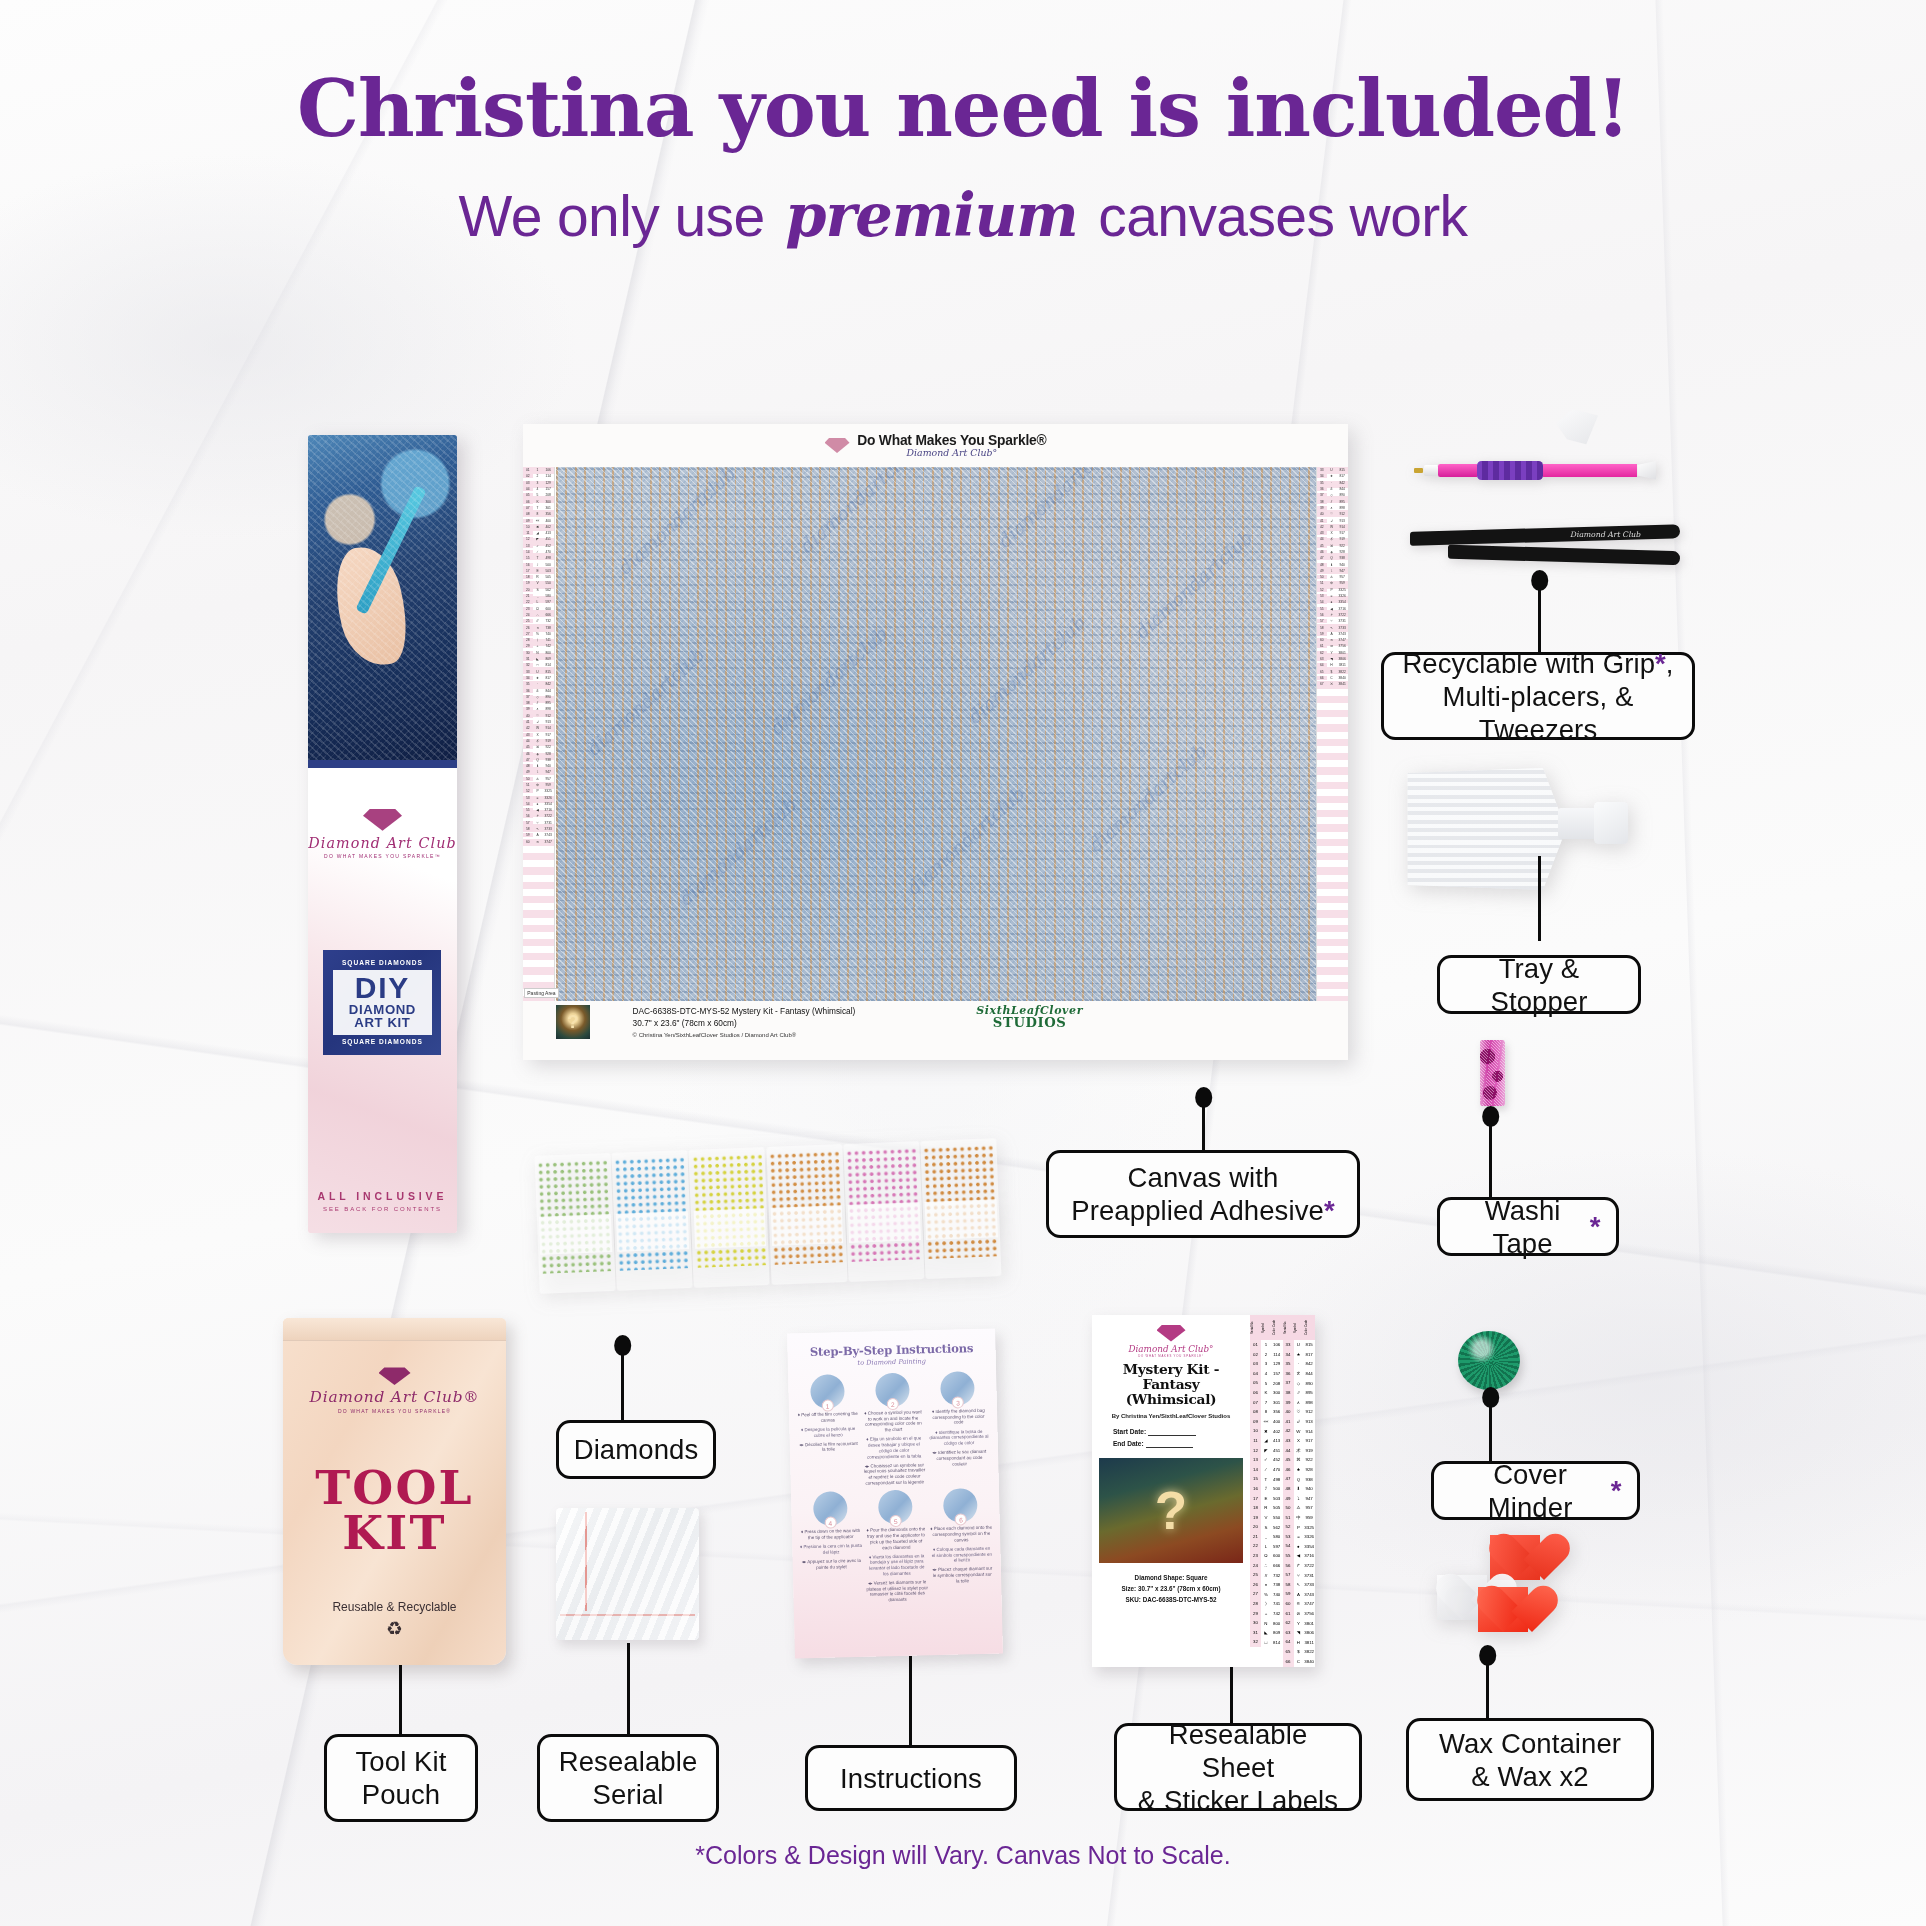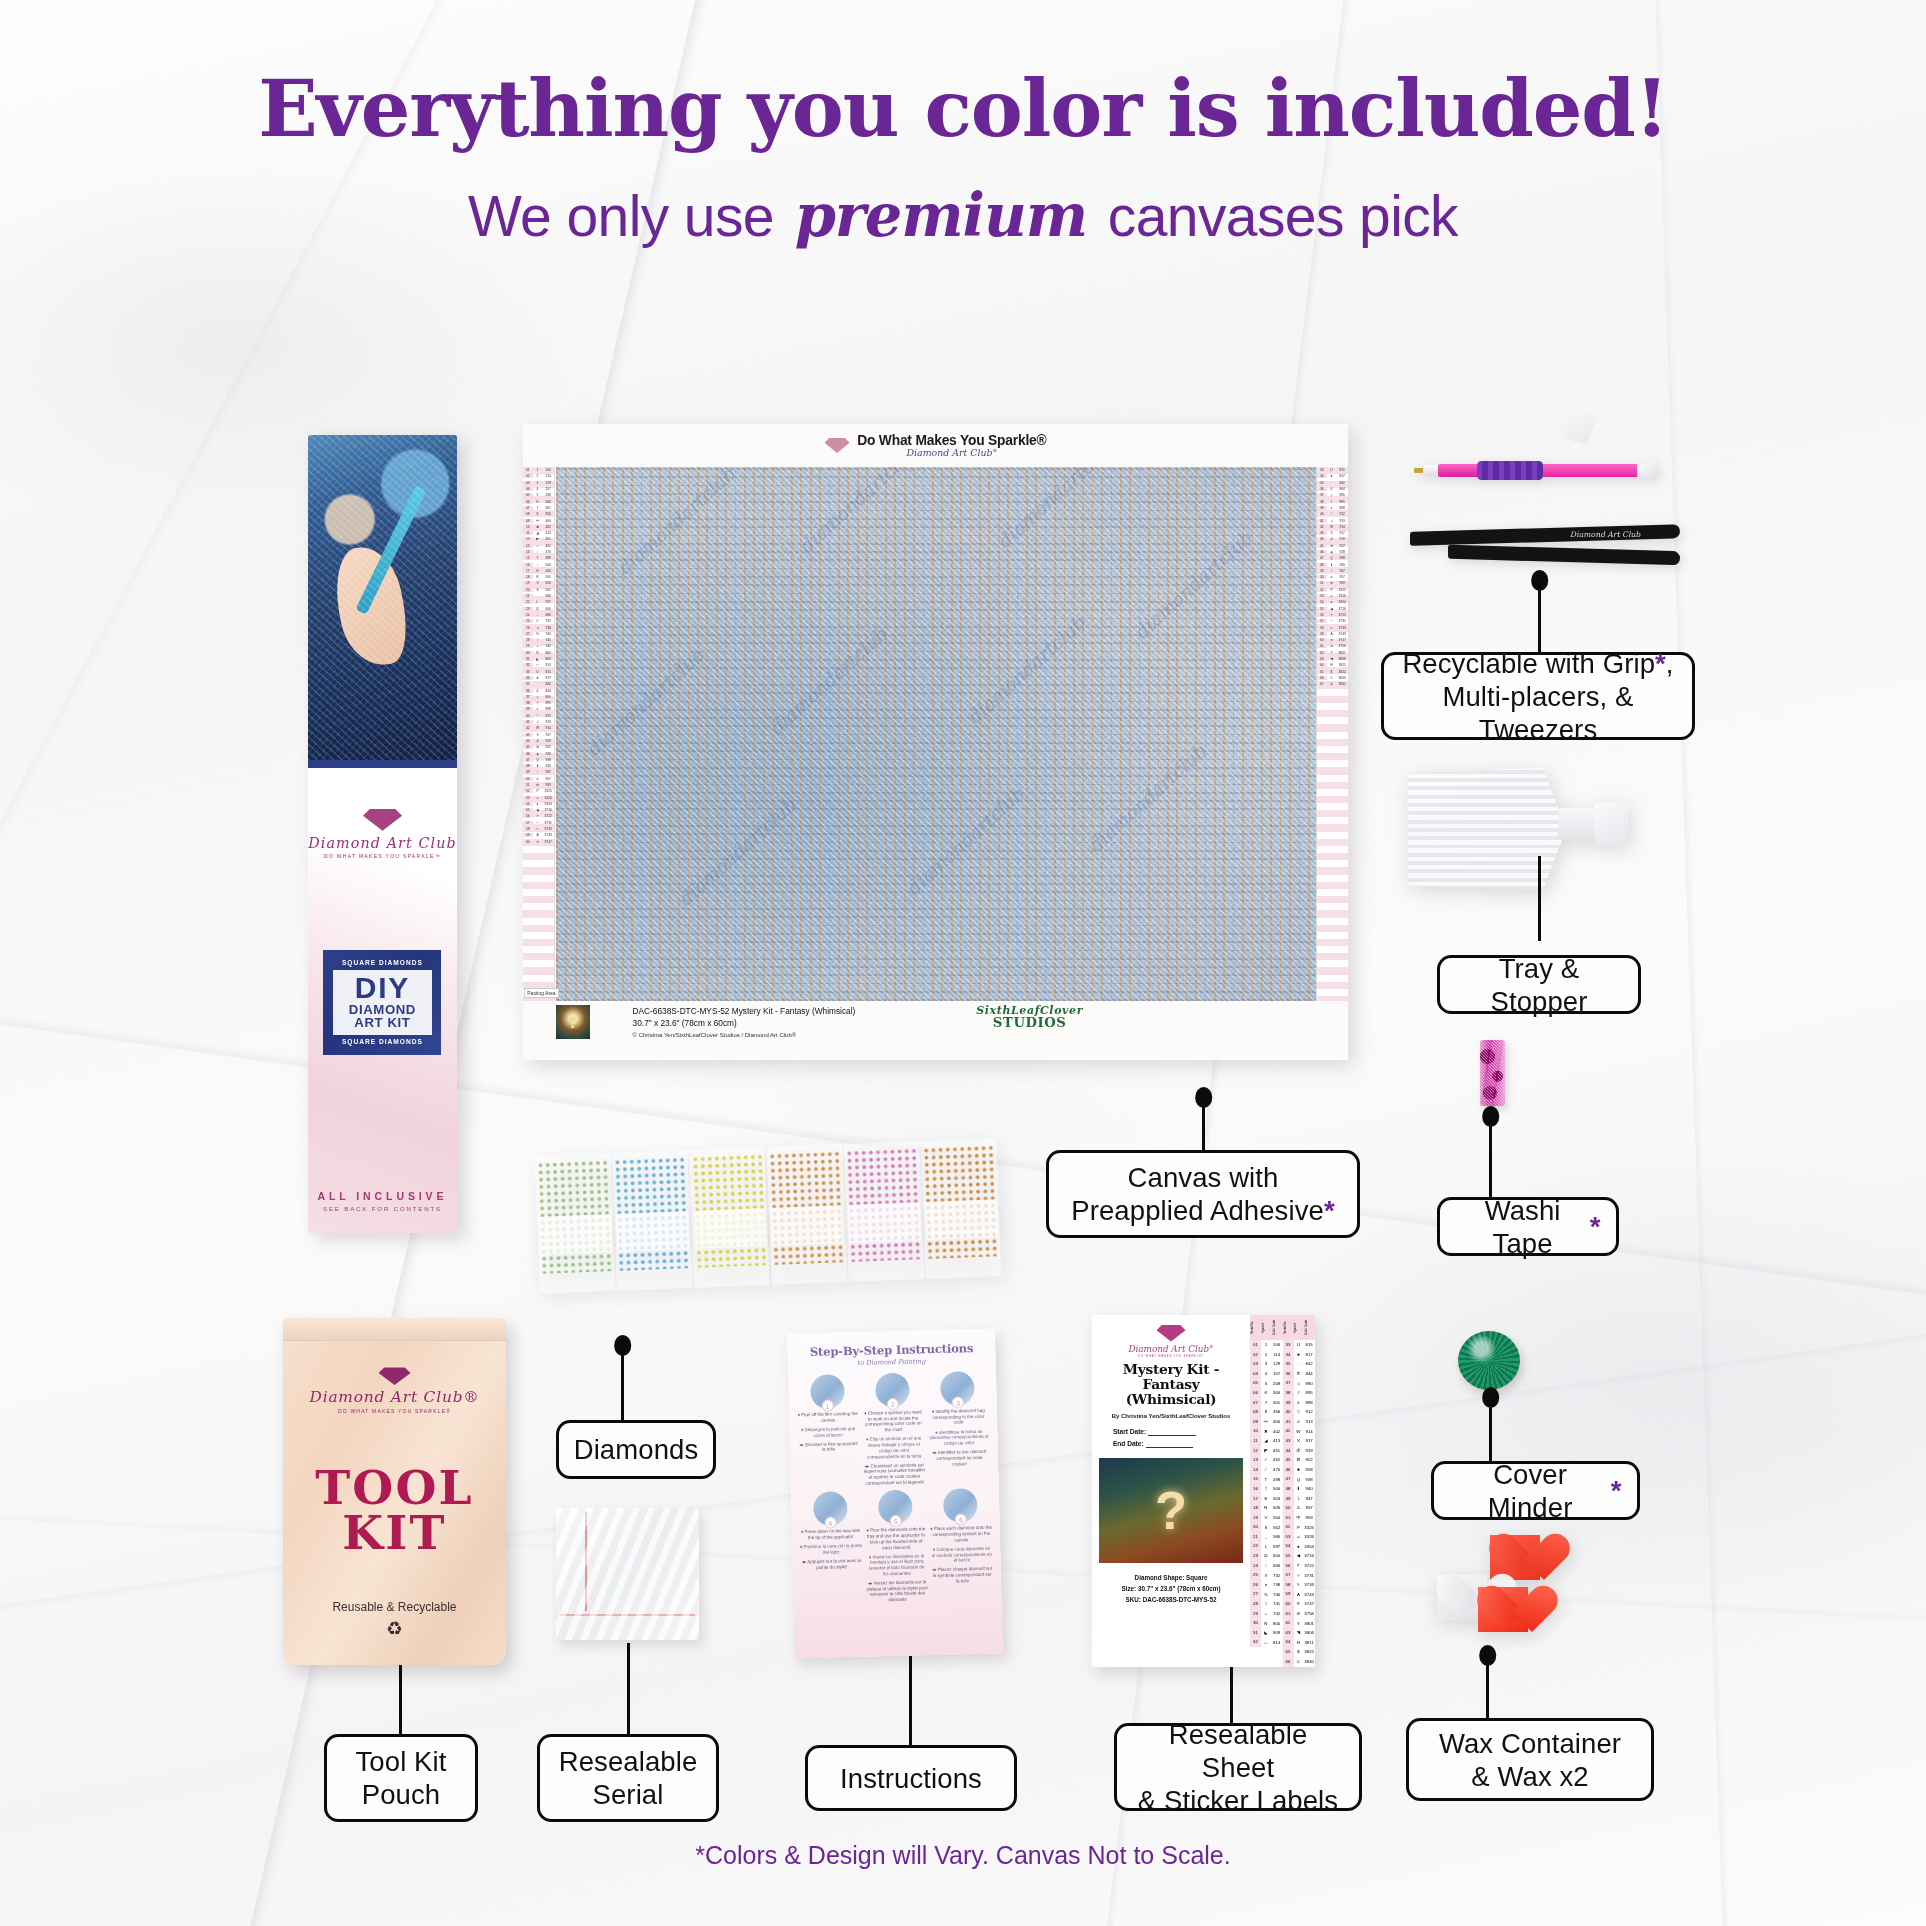--- a/index.html
+++ b/index.html
@@ -427,25 +427,25 @@
     position:absolute; top:1841px; left:0; width:1926px; text-align:center;
     font-size:25px; color:#6A2694;
   }
 </style>
 </head>
 <body>
 
 <div id="marble"></div>
 
 <div id="headline">
-  <div class="h-title">Everything you color is included!</div>
+  <div class="h-title">Christina you need is included!</div>
   <div class="h-sub">
     <span>We only use</span>
     <span class="h-premium">premium</span>
-    <span>canvases pick</span>
+    <span>canvases work</span>
     <br>
   </div>
 </div>
 
 <div id="diybox">
   <div class="topart">
     <div class="hand"></div>
     <div class="pen"></div>
   </div>
   <div class="bluebar"></div>

